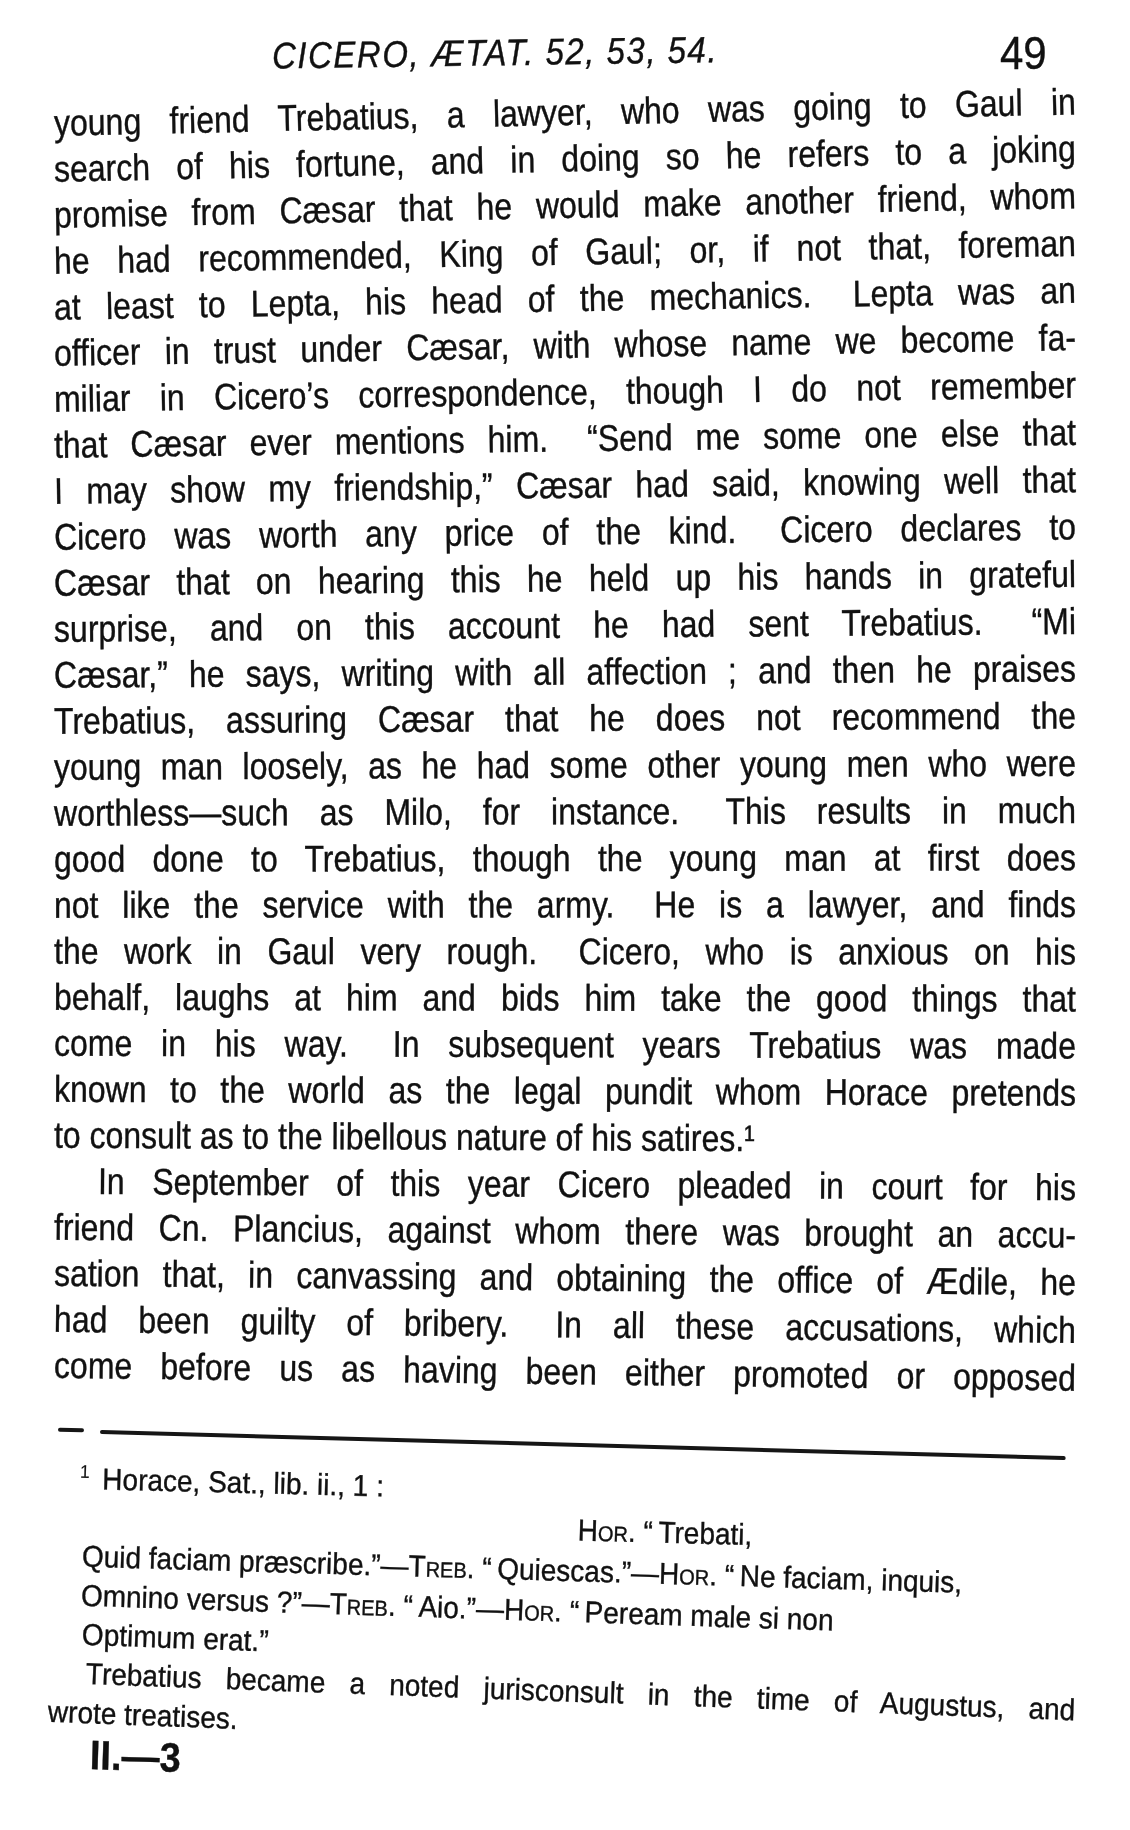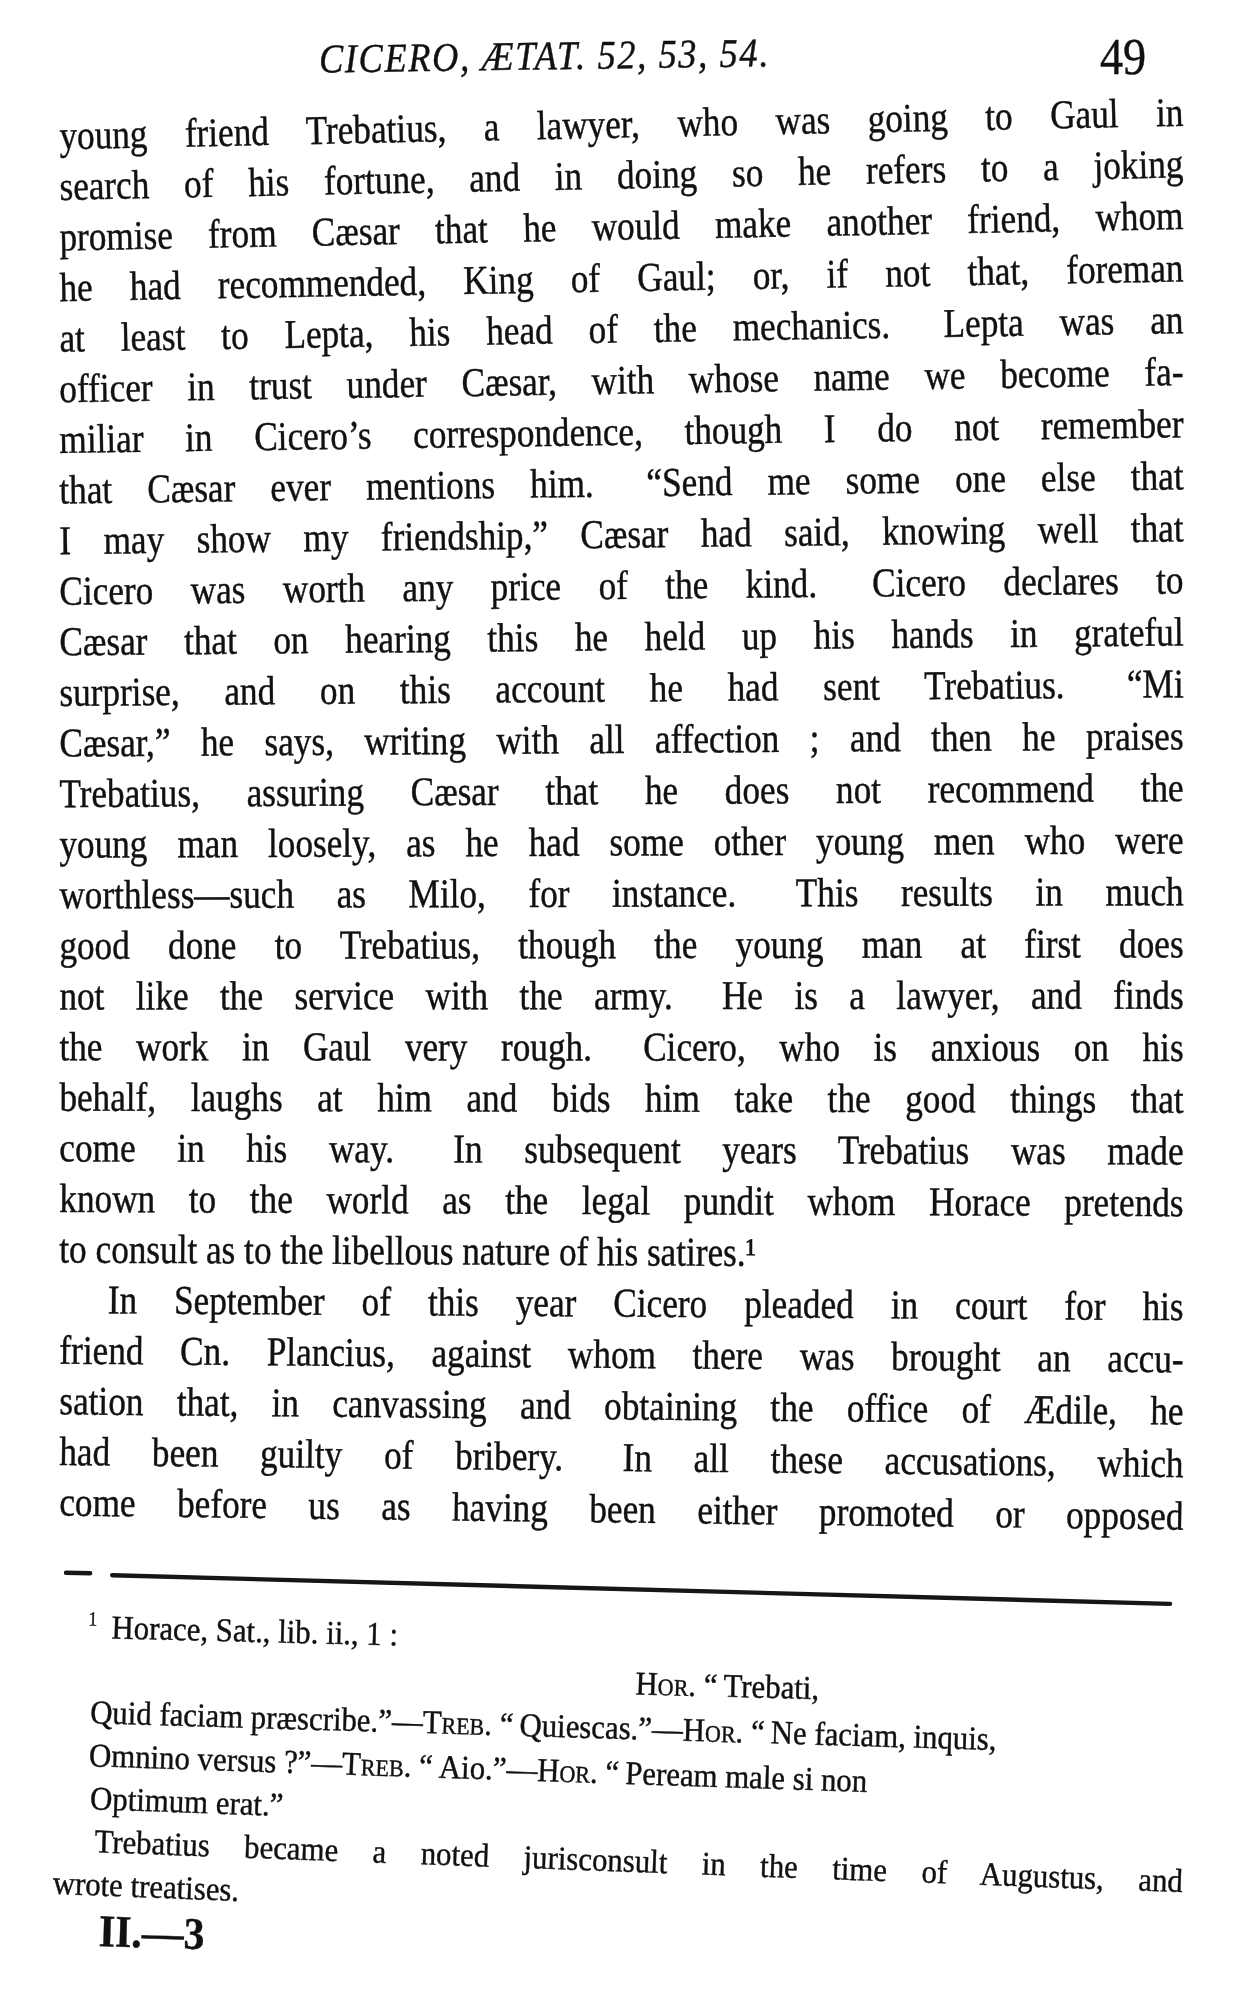--- a/index.html
+++ b/index.html
@@ -1,20 +1,20 @@
 <!DOCTYPE html>
 <html><head>
 <meta charset="utf-8">
 <style>
   * { box-sizing: border-box; }
   html, body { margin: 0; padding: 0; background: #ffffff; }
   .page {
     position: relative; width: 1130px; height: 1830px;
     background: #ffffff; color: #111111; overflow: hidden;
-    font-family: Liberation Serif, serif;
+    font-family: Liberation Sans, sans-serif;
     -webkit-text-stroke: 0.35px #111111;
   }
   .running-title {
     position: absolute; left: 0; top: 34px; width: 990px;
     text-align: center; font-style: italic; font-size: 33px;
     letter-spacing: 1.5px;
     transform: rotate(-0.8deg) scaleY(1.12);
   }
   .pagenum {
     position: absolute; left: 1000px; top: 26px;

